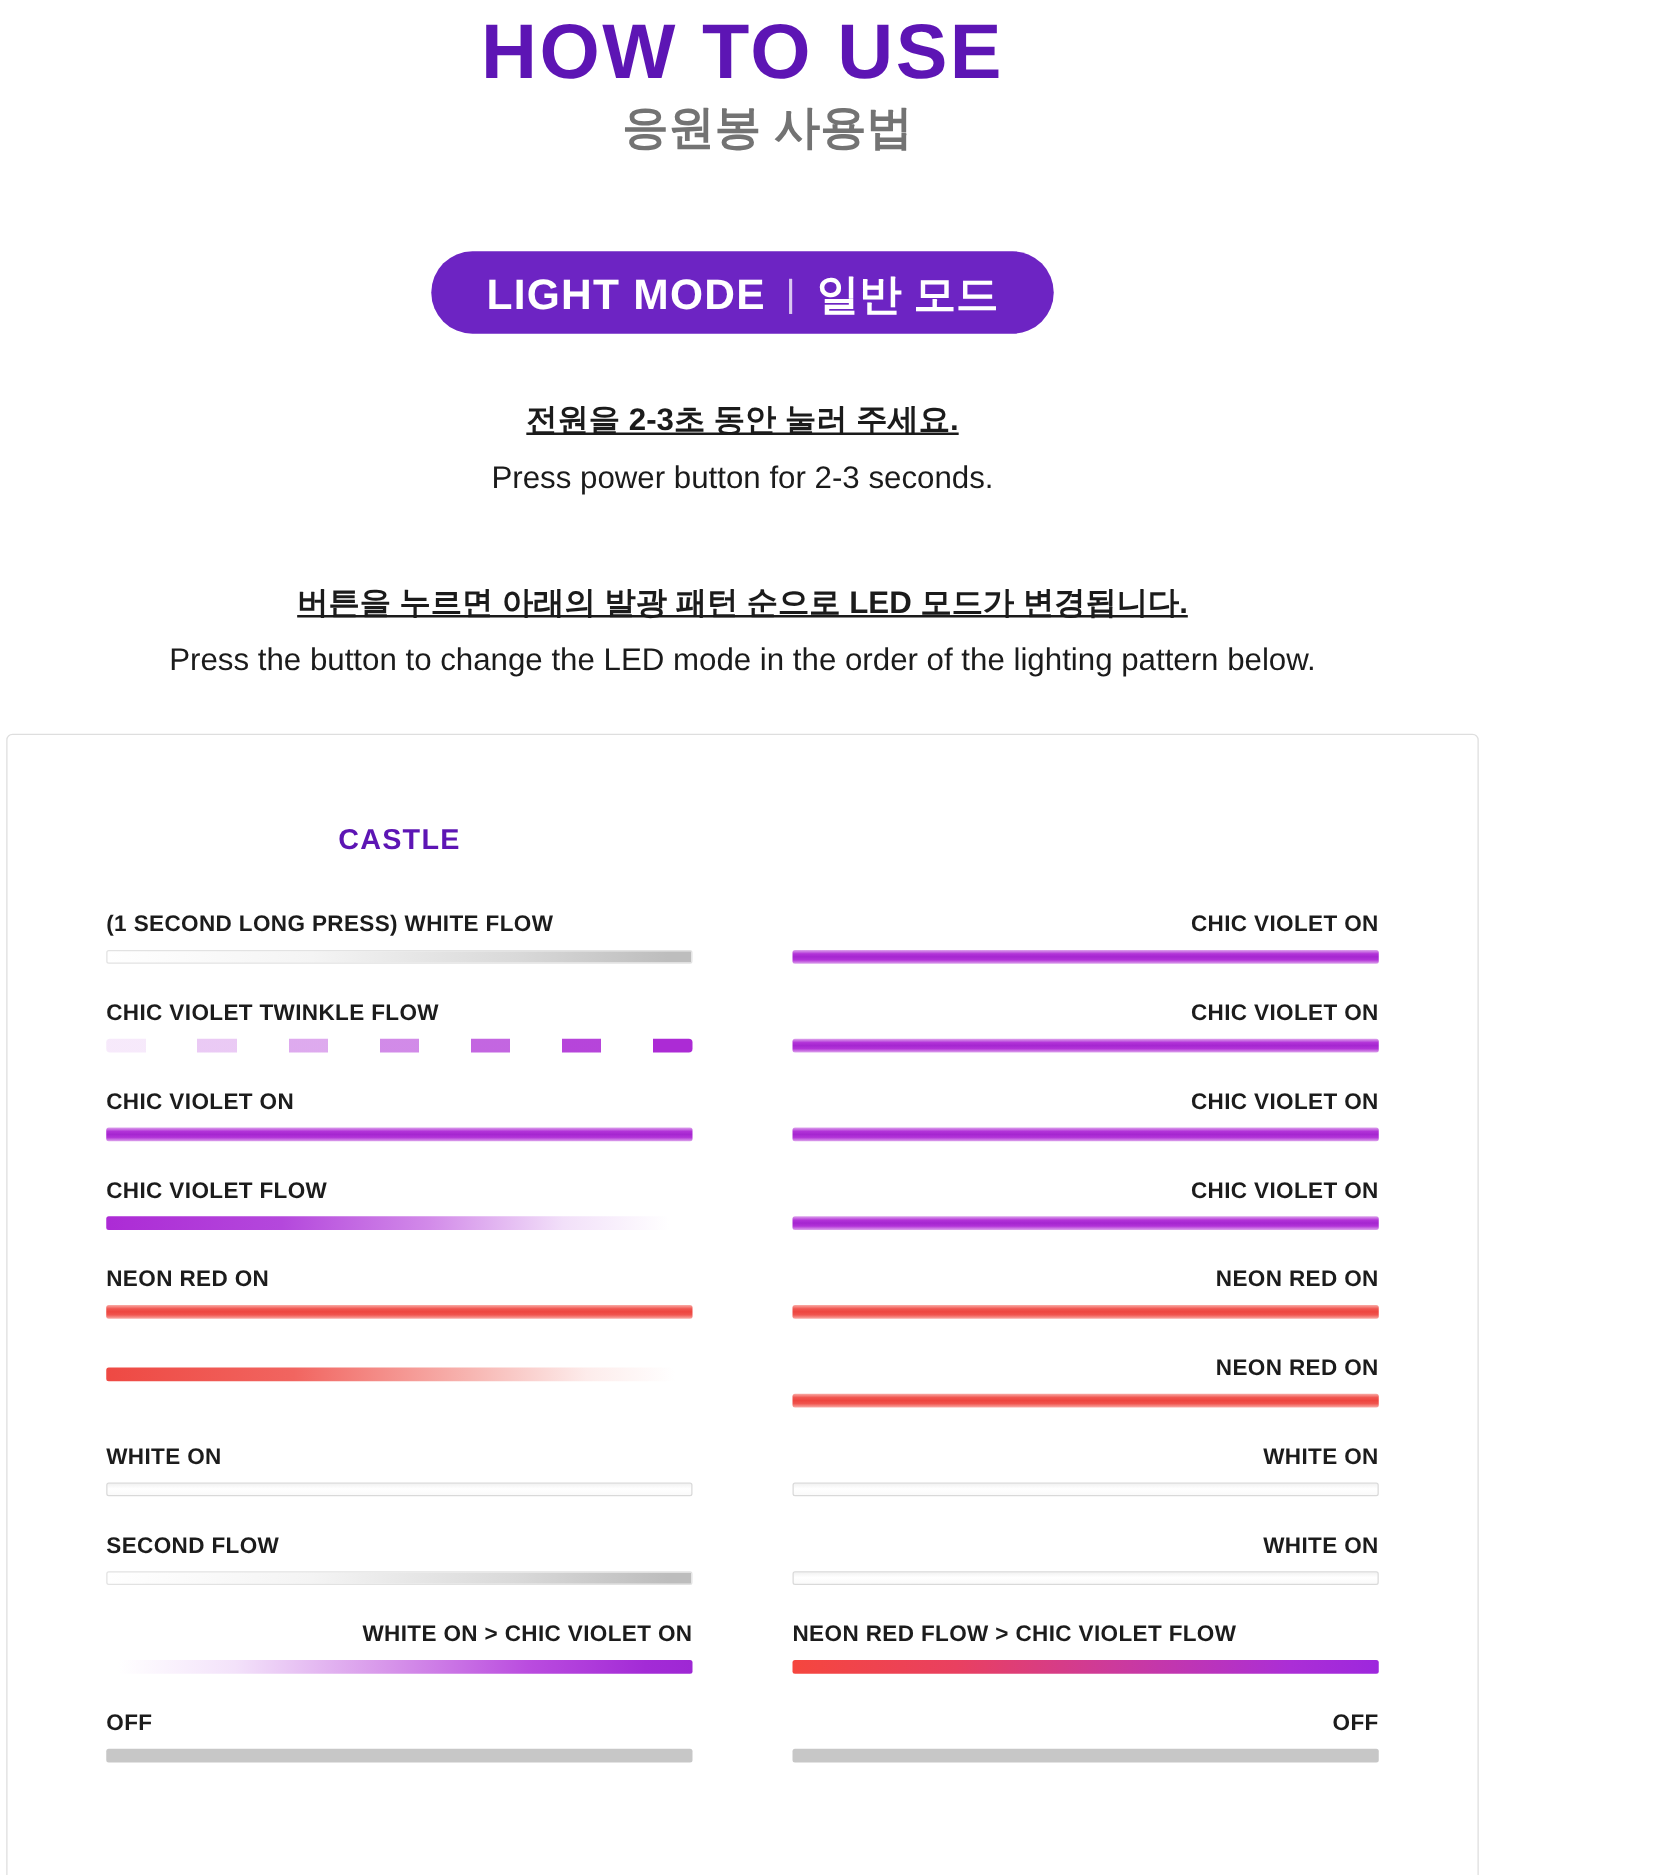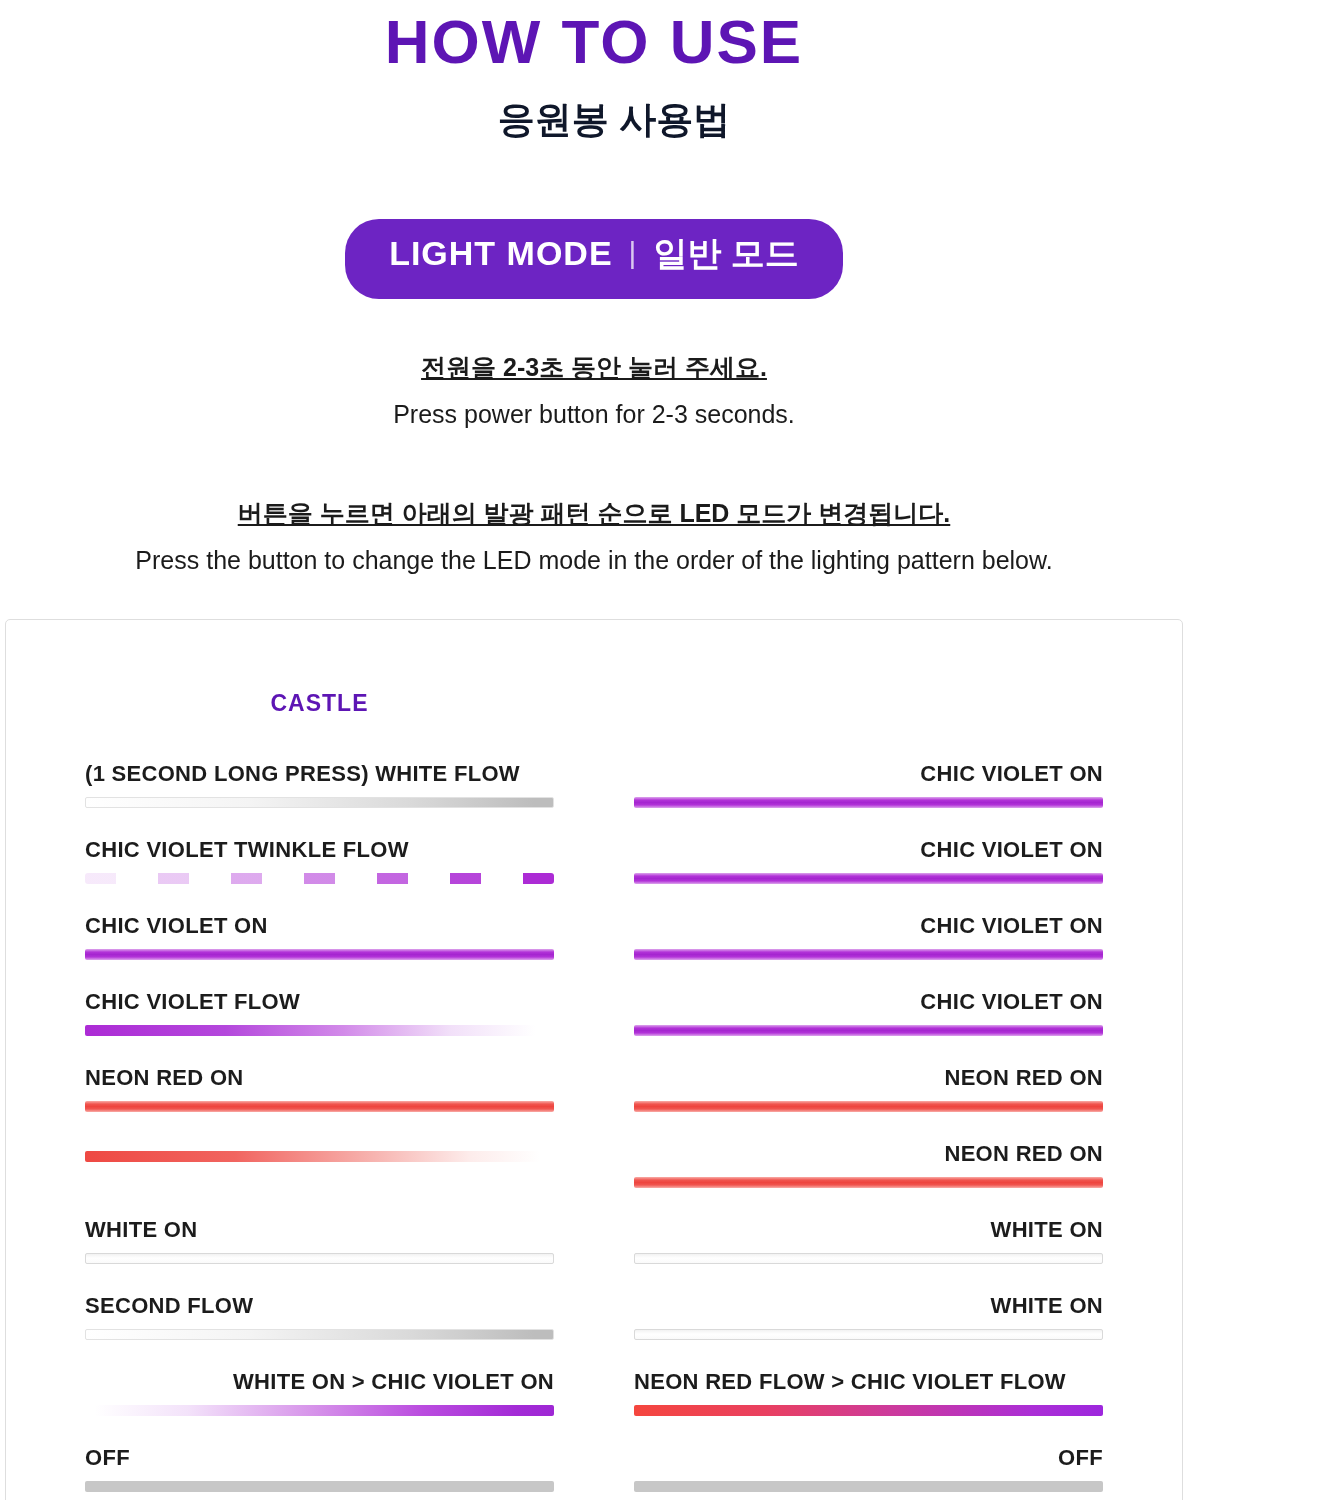--- a/index.html
+++ b/index.html
@@ -6,28 +6,28 @@
   html,body { background:#ffffff; }
   body { width:1322px; height:1500px; font-family:"Liberation Sans", sans-serif; color:#1e1e1e; overflow:hidden; }
   .page { width:1188px; height:1500px; position:relative; }
 
   .title {
     text-align:center; padding-top:6px;
     font-size:62px; font-weight:900; letter-spacing:2px;
     color:#5d15b4;
   }
   .subtitle-ko {
-    text-align:center; margin-top:18px;
-    font-size:37px; font-weight:800; color:#0f172a;padding-left:40px;
+    text-align:center; margin-top:0;
+    font-size:37px; font-weight:800; color:#737373;padding-left:40px;
   }
 
   .badge-wrap { text-align:center; margin-top:74px; }
   .mode-badge {
     display:inline-block; background:#6d24c3; color:#ffffff;
-    border-radius:34px; padding:12px 44px 22px 44px;
+    border-radius:34px; padding:12px 44px 8px 44px;
     font-size:34px; font-weight:800; letter-spacing:1px;
   }
   .mode-badge .divider { font-weight:400; opacity:.75; padding:0 16px; font-size:30px; position:relative; top:-2px; }
   .mode-badge .ko { letter-spacing:0; }
 
   .para { text-align:center; margin-top:52px; }
   .para.second { margin-top:68px; }
   .para .ko { font-size:25px; font-weight:700; color:#1b1b1b;text-decoration:underline; }
   .para .en { font-size:25px; font-weight:500; color:#1b1b1b; margin-top:16px; }
 
@@ -43,21 +43,21 @@
   }
   .col-header {
     text-align:center; font-size:23px; font-weight:800;
     color:#5d15b4; letter-spacing:1px;
   }
   .col-headers { margin-bottom:44px; }
 
   .cell { margin-bottom:29px; }
   .cell-right { text-align:right; }
   .row-label {
-    font-size:22px; font-weight:700; color:#1c1c1c; letter-spacing:.3px;
+    font-size:18px; font-weight:700; color:#1c1c1c; letter-spacing:.3px;
     white-space:nowrap;
   }
   .bar {
     margin-top:10px; height:11px; border-radius:2px; width:100%;
   }
 
   
   .bar-violet-on {
     background:linear-gradient(180deg,#dda5ec 0%,#b233d8 28%,#a526d0 50%,#b233d8 72%,#dda5ec 100%);
   }

